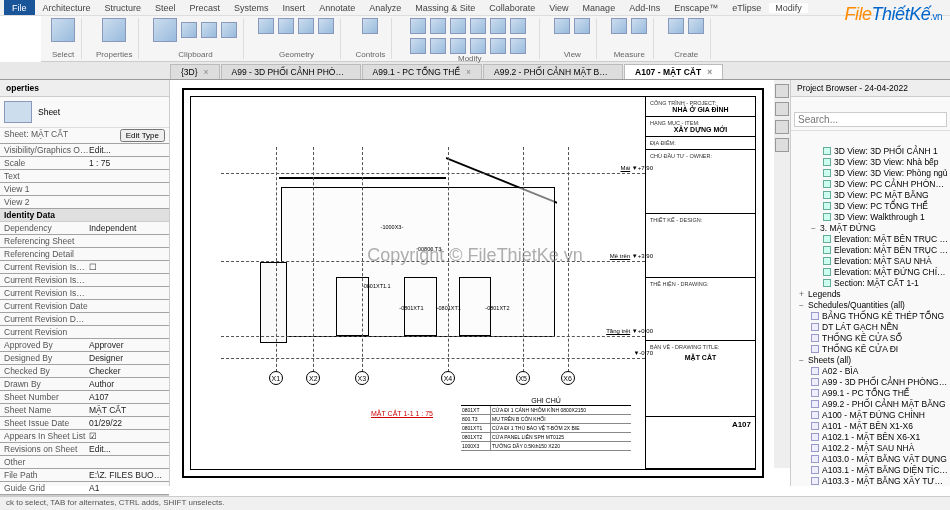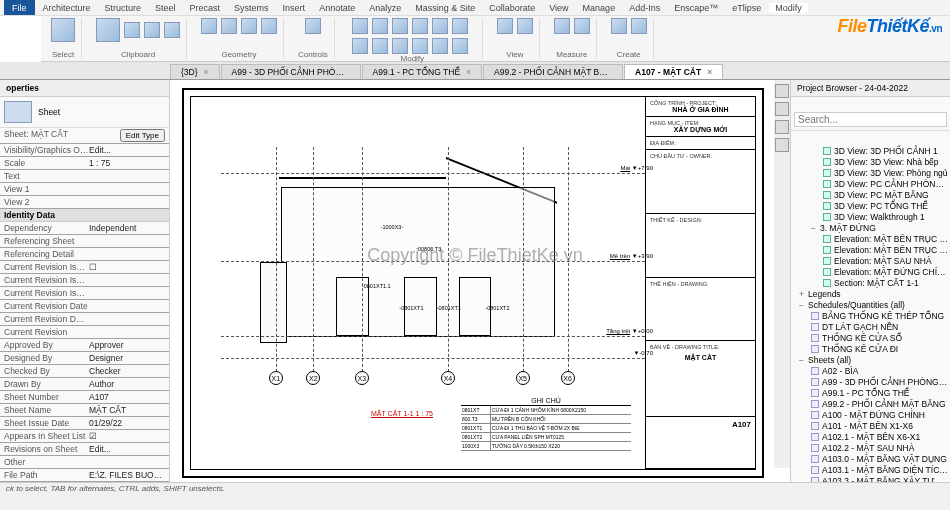--- a/index.html
+++ b/index.html
@@ -74,43 +74,49 @@
 .tree-item { white-space: nowrap; overflow: hidden; text-overflow: ellipsis; padding: 0.5px 0; cursor: pointer; }
 .tree-item.l1 { padding-left: 6px; }
 .tree-item.l2 { padding-left: 18px; }
 .tree-item.l3 { padding-left: 30px; }
 .tree-item.active { background: #cde8ff; font-weight: bold; }
 .tree-item .tg { display: inline-block; width: 9px; color: #666; }
 .tree-item .ico { display: inline-block; width: 8px; height: 8px; border: 1px solid #6a9; background: #cfe; margin-right: 3px; vertical-align: middle; }
 .tree-item .ico.sheet { background: #eef; border-color: #99c; }
 
 
-.status-bar { position: absolute; bottom: 0; left: 0; right: 0; height: 28px; background: #f0f0f0; border-top: 1px solid #ccc; font-size: 8px; color: #555; padding: 1px 6px; white-space: nowrap; overflow: hidden; font-style: italic; }
-
-
-.watermark-logo { position: absolute; top: 16px; right: 8px; font-size: 18px; font-weight: bold; font-style: italic; letter-spacing: -0.5px; z-index: 50; }
+.status-bar { position: absolute; bottom: 0; left: 0; right: 0; height: 14px; background: #f0f0f0; border-top: 1px solid #ccc; font-size: 8px; color: #555; padding: 1px 6px; white-space: nowrap; overflow: hidden; }
+
+
+.watermark-logo { position: absolute; top: 4px; right: 8px; font-size: 18px; font-weight: normal; font-style: italic; letter-spacing: -0.5px; z-index: 50; }
 .watermark-logo .f { color: #ff8c00; }
 .watermark-logo .t { color: #0066cc; }
 .watermark-logo .vn { font-size: 10px; color: #0066cc; font-style: normal; }
 .watermark-text { position: absolute; top: 50%; left: 50%; transform: translate(-50%,-50%); font-size: 18px; color: rgba(120,120,120,0.6); z-index: 40; pointer-events: none; }
 </style>
 </head>
 <body>
 
 <div class="ribbon-tabs">
   <div class="file-tab">File</div>
   <div id="rtabs" style="display: contents;"><span class="ribbon-tab">Architecture</span><span class="ribbon-tab">Structure</span><span class="ribbon-tab">Steel</span><span class="ribbon-tab">Precast</span><span class="ribbon-tab">Systems</span><span class="ribbon-tab">Insert</span><span class="ribbon-tab">Annotate</span><span class="ribbon-tab">Analyze</span><span class="ribbon-tab">Massing &amp; Site</span><span class="ribbon-tab">Collaborate</span><span class="ribbon-tab">View</span><span class="ribbon-tab">Manage</span><span class="ribbon-tab">Add-Ins</span><span class="ribbon-tab">Enscape™</span><span class="ribbon-tab">eTlipse</span><span class="ribbon-tab active">Modify</span></div>
 </div>
 
 <div class="ribbon">
   <div class="ribbon-group">
     <div class="ribbon-group-icons">
         <div class="ribbon-icon lg"></div>
       </div>
     <div class="ribbon-group-label">Select</div>
+  </div>
+  <div class="ribbon-group">
+    <div class="ribbon-group-icons">
+        <div class="ribbon-icon lg"></div>
+      </div>
+    <div class="ribbon-group-label">Properties</div>
   </div>
   <div class="ribbon-group">
     <div class="ribbon-group-icons">
       <div class="ribbon-icon lg"></div>
       <div class="ribbon-icon"></div>
       <div class="ribbon-icon"></div>
       <div class="ribbon-icon"></div>
     </div>
     <div class="ribbon-group-label">Clipboard</div>
   </div>

